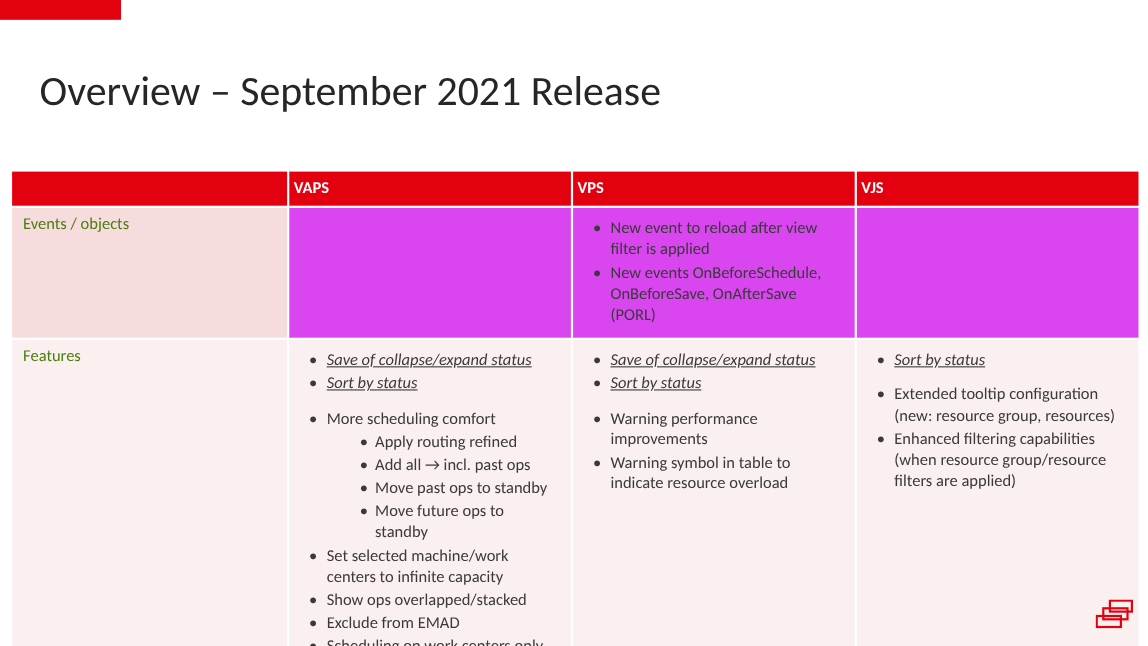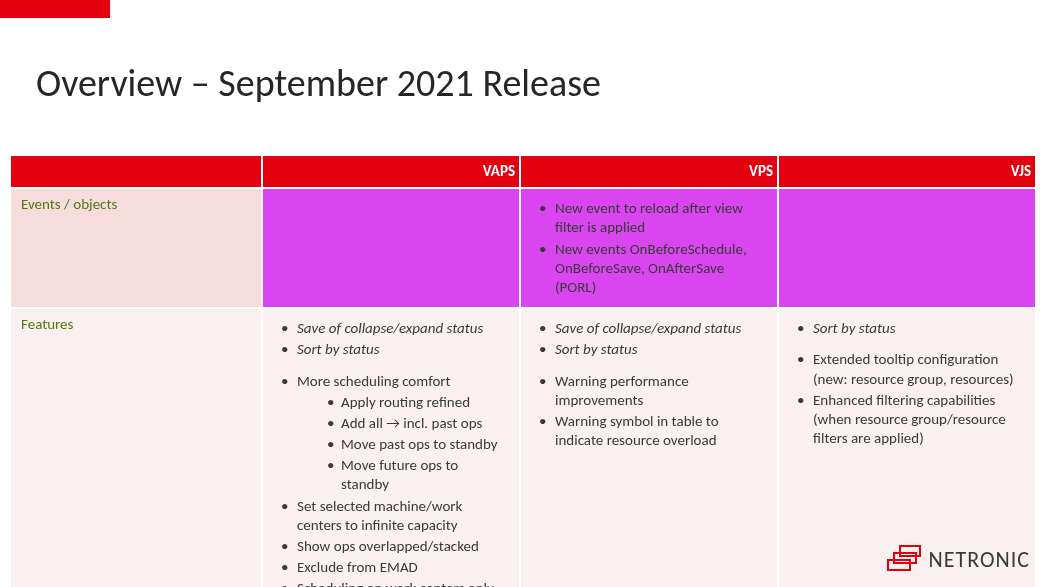--- a/index.html
+++ b/index.html
@@ -38,21 +38,21 @@
     border: 2px solid #fff;
     vertical-align: top;
     padding: 6px 10px 8px 10px;
     font-size: 15px;
     line-height: 1.28;
   }
   .table th {
     background: #e3000f;
     color: #fff;
     font-weight: 700;
-    text-align: right;
+    text-align: left;
     padding: 6px 4px;
   }
   .table th.rowhead-col { width: 252px; }
   .table td.rowhead { background: #f6dcdd; color: #4d7c0f; }
   .row-events td { background: #d946ef; }
   .row-features td { background: #fbf0f0; }
   .row-features td.rowhead { background: #fbf0f0; }
   ul.blist {
     list-style: none;
     margin: 4px 0 0 0;
@@ -79,21 +79,21 @@
     position: relative;
     padding-left: 44px;
     margin-bottom: 2px;
   }
   ul.sublist > li::before {
     content: "•";
     position: absolute;
     left: 30px;
     top: 0;
   }
-  .italic { font-style: italic; }
+  .italic { font-style: italic; text-decoration: underline; }
   .spacer { height: 10px; }
   .logo {
     position: absolute;
     right: 14px;
     bottom: 14px;
     display: flex;
     align-items: center;
     gap: 8px;
   }
   .logo-text {
@@ -181,14 +181,13 @@
 <div class="logo">
   <span class="logo-mark">
     <svg width="34" height="28" viewBox="0 0 34 28">
       <g fill="none" stroke="#e3000f" stroke-width="2">
         <rect x="1" y="15" width="22" height="10"></rect>
         <rect x="7" y="8" width="22" height="10"></rect>
         <rect x="13" y="1" width="20" height="10"></rect>
       </g>
     </svg>
   </span>
-  <span class="logo-text">NETRONIC</span>
 </div>
 
 </body></html>

